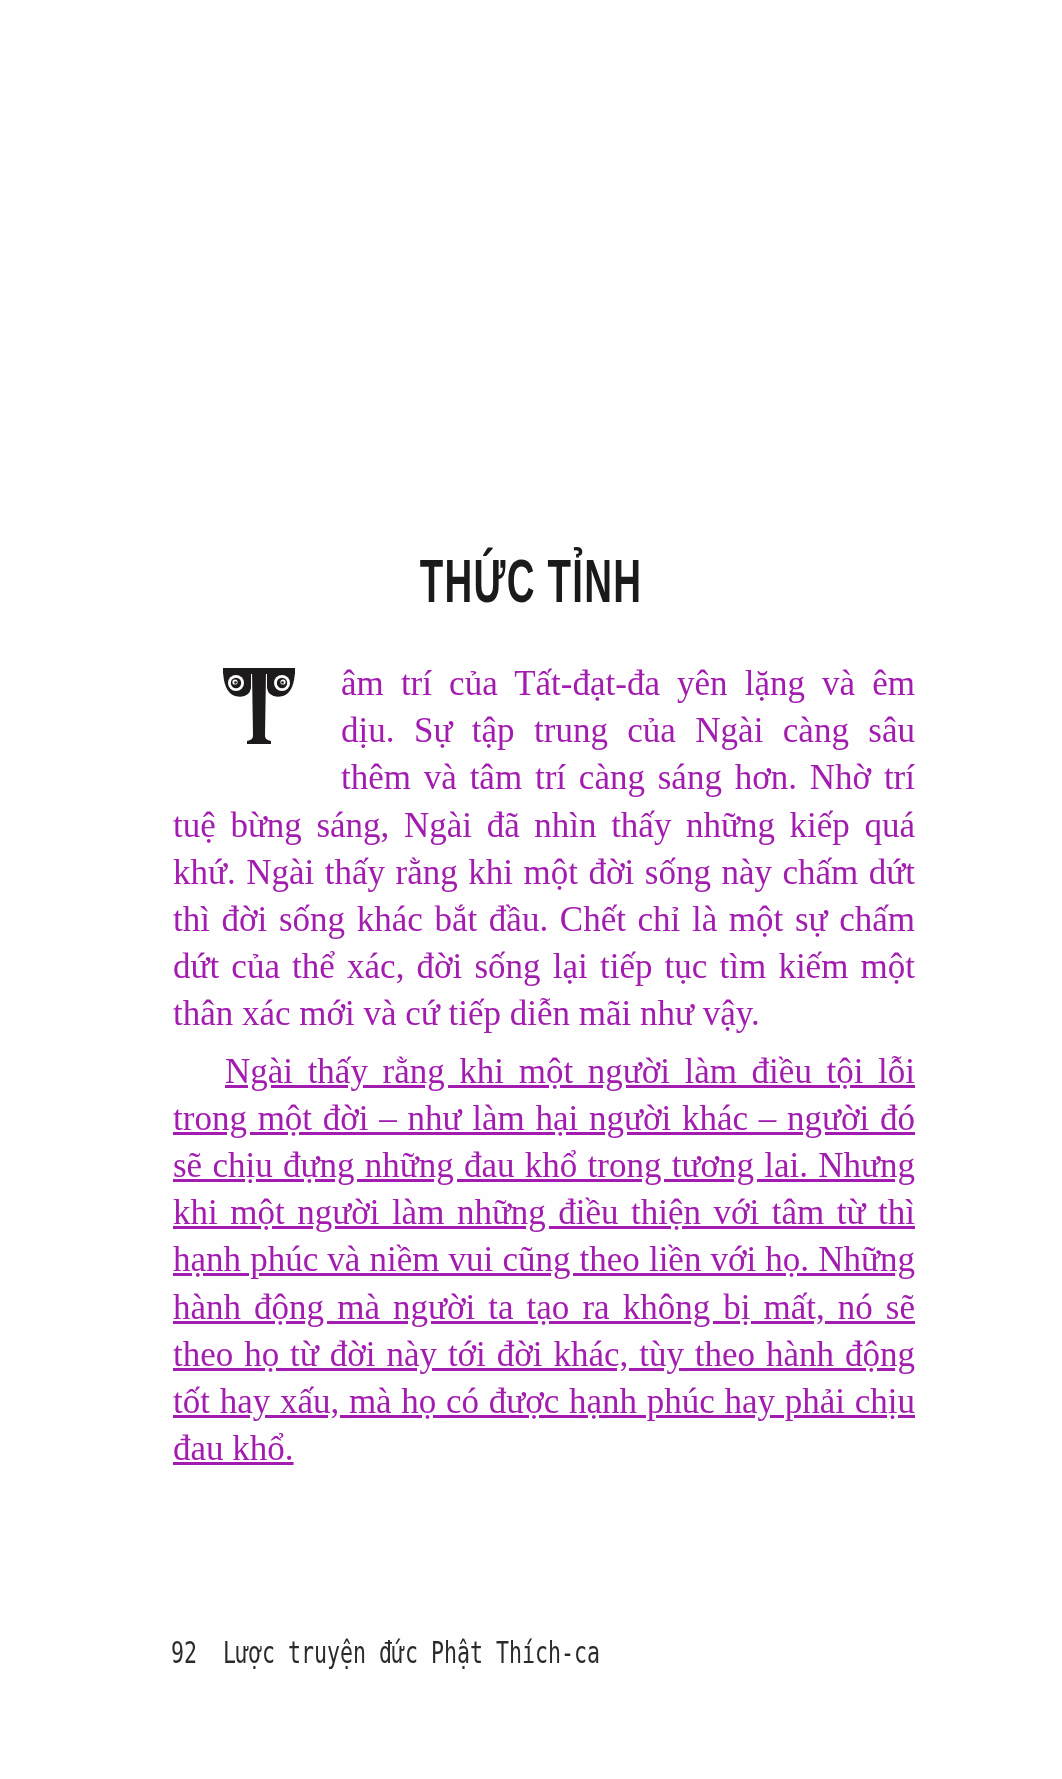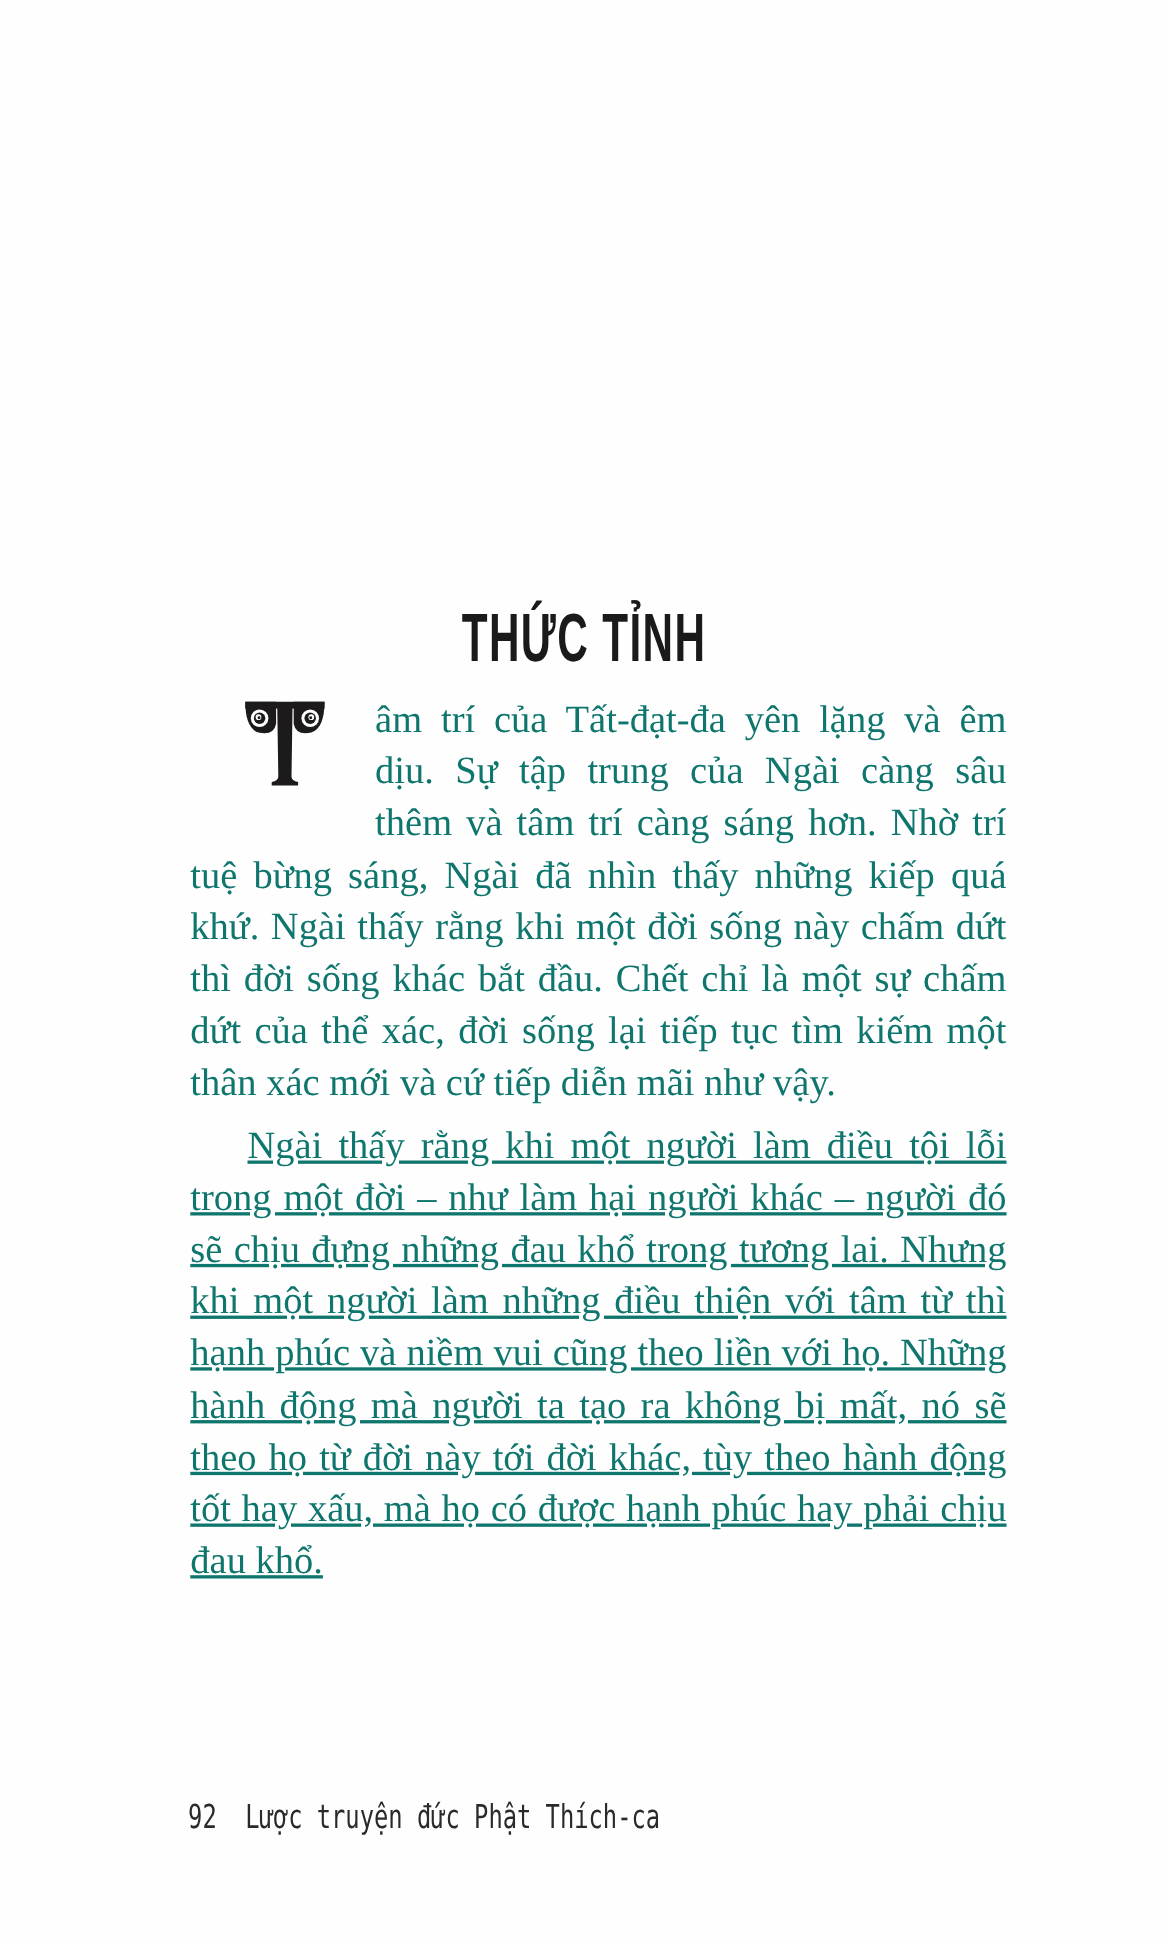--- a/index.html
+++ b/index.html
@@ -32,27 +32,27 @@
       font-size: 62px;
       line-height: 66px;
       letter-spacing: 2px;
       color: #1a1a1a;
       transform: scaleX(0.62);
       transform-origin: 50% 50%;
     }
     .body-text {
       position: absolute;
       left: 173px;
-      top: 630px;
+      top: 660px;
       width: 742px;
       font-family: "Liberation Serif", serif;
       font-size: 35px;
       line-height: 47.2px;
       text-align: justify;
-      color: #0f766e;
+      color: #a21caf;
     }
     .body-text p {
       margin: 0;
     }
     .para-1 {
       position: relative;
     }
     .para-2 {
       margin-top: 10px !important;
       text-indent: 52px;

